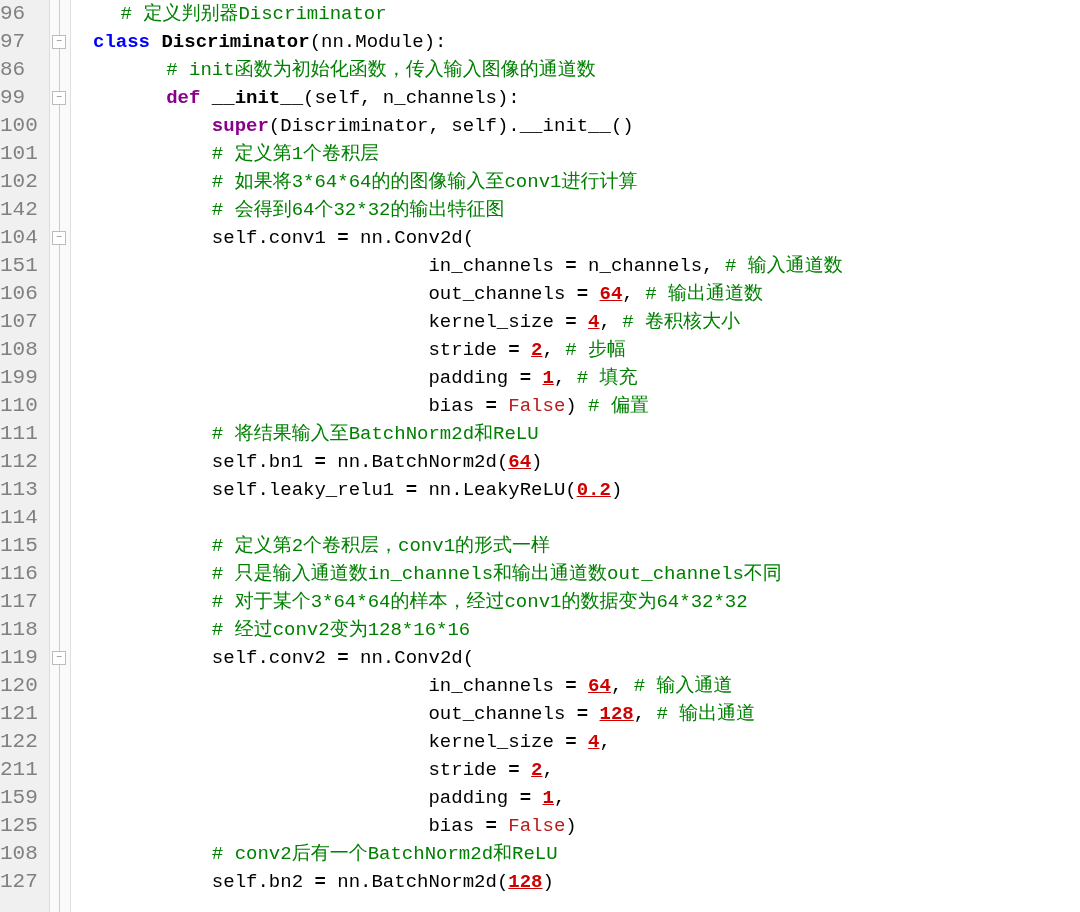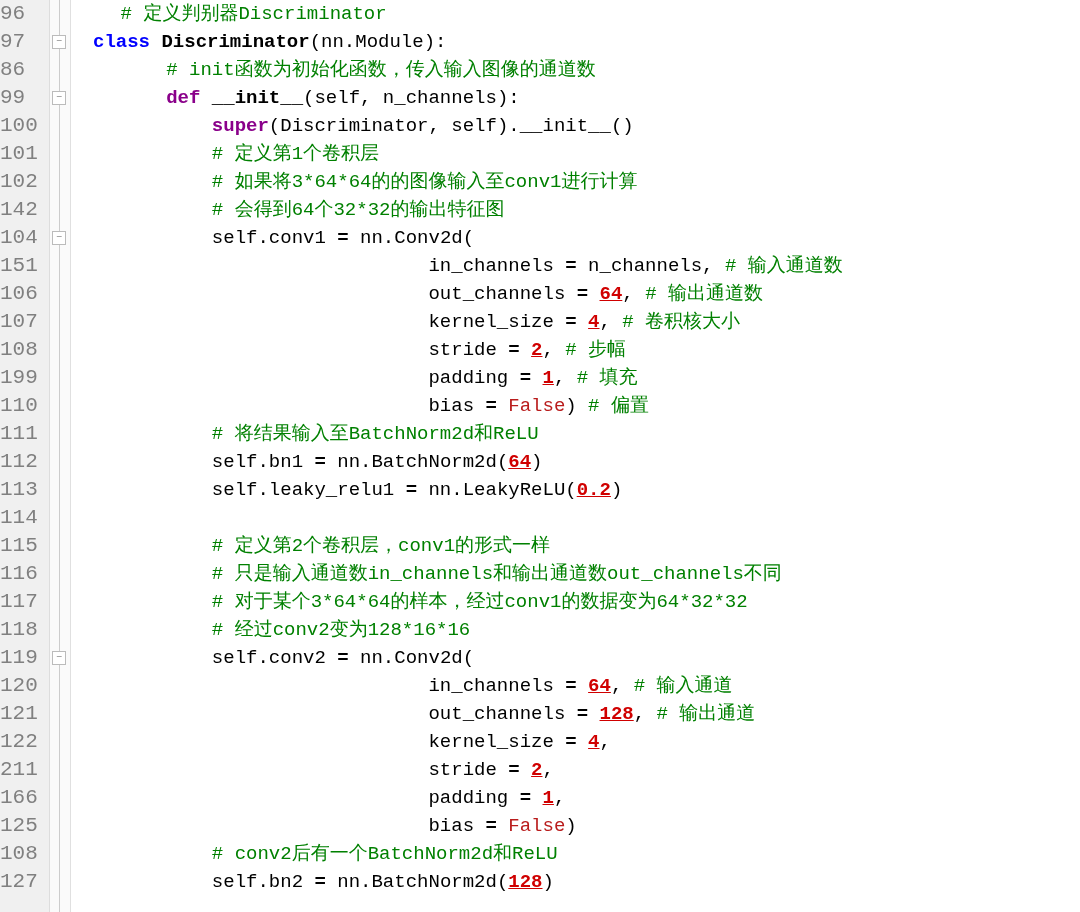--- a/index.html
+++ b/index.html
@@ -99,21 +99,21 @@
       <div>114</div>
       <div>115</div>
       <div>116</div>
       <div>117</div>
       <div>118</div>
       <div>119</div>
       <div>120</div>
       <div>121</div>
       <div>122</div>
       <div>211</div>
-      <div>166</div>
+      <div>159</div>
       <div>125</div>
       <div>108</div>
       <div>127</div>
     </div>
   <div class="fold-col" id="foldcol">
     <div class="fold-line" style="top:0;height:912px;"></div>
   <div class="fold-mark" style="top: 35px;">−</div>
       <div class="fold-mark" style="top: 91px;">−</div>
       <div class="fold-mark" style="top: 231px;">−</div>
       <div class="fold-mark" style="top: 651px;">−</div>

